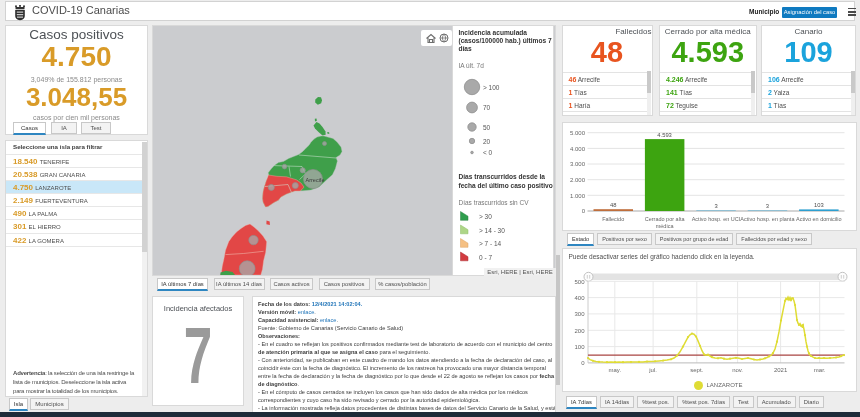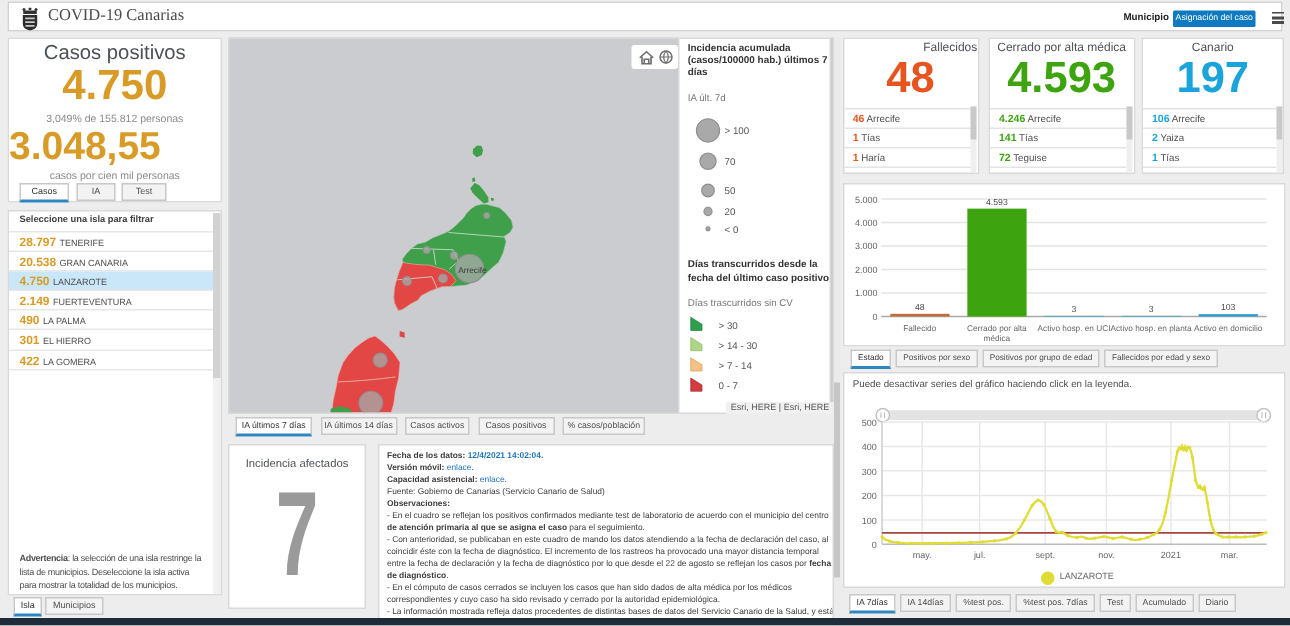--- a/index.html
+++ b/index.html
@@ -23,45 +23,45 @@
 
 <div class="panel" style="left:5px;top:1px;width:850px;height:20px;border-color:#d2d2d2;">
   <svg class="abs" style="left:8px;top:3px;" width="12" height="16" viewBox="0 0 12 16">
     <circle cx="2" cy="1.3" r="1" fill="#333"></circle>
       <circle cx="6" cy="0.9" r="1" fill="#333"></circle>
       <circle cx="10" cy="1.3" r="1" fill="#333"></circle>
     <path d="M1.5 2 h9 v2.3 h-9 z" fill="#333"></path>
     <path d="M1.2 5 h9.6 v6 q0 3.4 -4.8 4.3 q-4.8 -0.9 -4.8 -4.3 z" fill="#2d2d2d"></path>
     <path d="M2.8 7.2 h6.4 M2.8 9.7 h6.4 M3 12.2 h6" stroke="#c9c9c9" stroke-width="1.2"></path>
   </svg>
-  <div class="abs" style="left:26px;top:1.5px;font-size:11px;color:#4c4c4c;font-family:Liberation Serif, serif;">COVID-19 Canarias</div>
+  <div class="abs" style="left:26px;top:1.5px;font-size:11px;color:#4c4c4c;">COVID-19 Canarias</div>
   <div class="abs" style="left:743px;top:6px;font-size:6.5px;font-weight:bold;color:#222;">Municipio</div>
   <div class="abs" style="left:776px;top:5px;width:55px;height:11px;background:#0f7ac0;color:#fff;font-size:5.8px;text-align:center;line-height:11px;border-radius:1px;white-space:nowrap;overflow:hidden;">Asignación del caso</div>
   <div class="abs" style="left:842px;top:6px;width:8px;height:9px;">
     <div style="height:1.4px;background:#4a4a4a;"></div>
     <div style="height:1.4px;background:#4a4a4a;margin-top:1.8px;"></div>
     <div style="height:1.4px;background:#4a4a4a;margin-top:1.8px;"></div>
   </div>
 </div>
 
 <div class="panel" style="left:5px;top:25px;width:143px;height:110px;">
   <div class="abs" style="left:0;top:1px;width:100%;text-align:center;font-size:13.5px;color:#4d5156;">Casos positivos</div>
   <div class="abs" style="left:0;top:16.5px;width:100%;text-align:center;font-size:28px;line-height:28px;font-weight:bold;color:#d99b28;">4.750</div>
   <div class="abs" style="left:0;top:49px;width:100%;text-align:center;font-size:7px;line-height:9px;color:#8a8a8a;">3,049% de 155.812 personas</div>
-  <div class="abs" style="left:0;top:58px;width:100%;font-size:26px;line-height:26px;font-weight:bold;color:#d99b28;">3.048,55</div>
+  <div class="abs" style="left:0;top:58px;width:100%;text-align:center;font-size:26px;line-height:26px;font-weight:bold;color:#d99b28;">3.048,55</div>
   <div class="abs" style="left:0;top:87px;width:100%;text-align:center;font-size:7px;line-height:9px;color:#8a8a8a;">casos por cien mil personas</div>
 </div>
 <div class="tabs" style="left:13px;top:122px;">
   <div class="tab on" style="font-size:6px;width:33px;padding:0;margin-right:0;">Casos</div><div class="tab" style="font-size:6px;width:26px;margin-left:5px;padding:0;margin-right:0;">IA</div><div class="tab" style="font-size:6px;width:30px;margin-left:4px;padding:0;">Test</div>
 </div>
 
 <div class="panel" style="left:5px;top:140px;width:143px;height:257px;">
   <div class="abs" style="left:7px;top:2px;font-size:6.2px;font-weight:bold;color:#3d3d3d;">Seleccione una isla para filtrar</div>
   <div class="abs" style="left:0;top:13px;width:137px;border-top:1px solid #e7e7e7;">
-    <div class="row"><span class="onum">28.797</span> <span class="iname">TENERIFE</span></div>
+    <div class="row"><span class="onum">18.540</span> <span class="iname">TENERIFE</span></div>
     <div class="row"><span class="onum">20.538</span> <span class="iname">GRAN CANARIA</span></div>
     <div class="row" style="background:#c9e7f8;"><span class="onum">4.750</span> <span class="iname">LANZAROTE</span></div>
     <div class="row"><span class="onum">2.149</span> <span class="iname">FUERTEVENTURA</span></div>
     <div class="row"><span class="onum">490</span> <span class="iname">LA PALMA</span></div>
     <div class="row"><span class="onum">301</span> <span class="iname">EL HIERRO</span></div>
     <div class="row"><span class="onum">422</span> <span class="iname">LA GOMERA</span></div>
   </div>
   <div class="abs" style="right:0.5px;top:1px;width:5px;height:254px;background:#f1f1f1;">
       <div style="width:5px;height:110px;background:#d2d2d2;"></div>
     </div>
@@ -209,21 +209,21 @@
     <div class="rrow"><b style="color:#3da410;">72</b> Teguise</div>
     <div class="rrow"><b style="color:#3da410;">58</b> Yaiza</div>
   </div>
   <div class="abs" style="right:0.5px;top:45px;width:4px;height:44px;background:#efefef;">
       <div style="width:4px;height:22px;background:#c9c9c9;"></div>
     </div>
 </div>
 
 <div class="panel" style="left:761px;top:25px;width:95px;height:91px;overflow:hidden;">
   <div class="abs" style="left:0;top:1px;width:100%;text-align:center;font-size:8px;color:#4d5156;">Canario</div>
-  <div class="abs" style="left:0;top:12px;width:100%;text-align:center;font-size:29px;line-height:29px;font-weight:bold;color:#1ba3dc;">197</div>
+  <div class="abs" style="left:0;top:12px;width:100%;text-align:center;font-size:29px;line-height:29px;font-weight:bold;color:#1ba3dc;">109</div>
   <div class="abs" style="left:0;top:45.5px;width:89px;">
     <div class="rrow"><b style="color:#1ba3dc;">106</b> Arrecife</div>
     <div class="rrow"><b style="color:#1ba3dc;">2</b> Yaiza</div>
     <div class="rrow"><b style="color:#1ba3dc;">1</b> Tías</div>
     <div class="rrow"><b style="color:#1ba3dc;">0</b> San Bartolomé</div>
   </div>
   <div class="abs" style="right:0.5px;top:45px;width:4px;height:44px;background:#efefef;">
       <div style="width:4px;height:22px;background:#c9c9c9;"></div>
     </div>
 </div>

